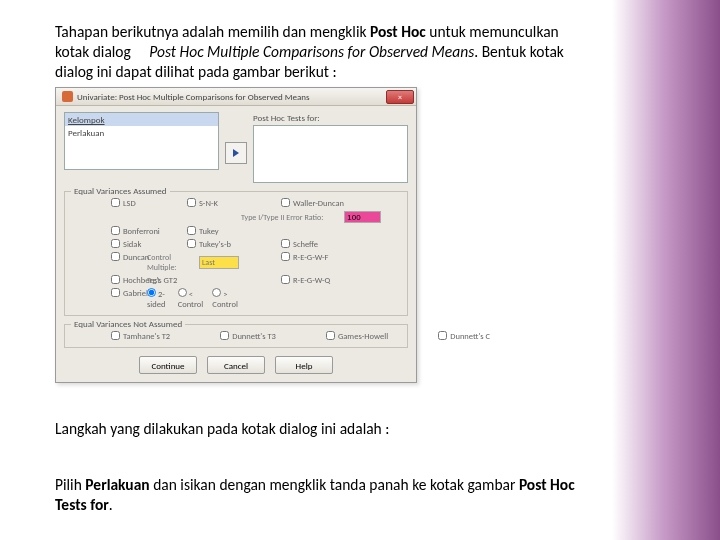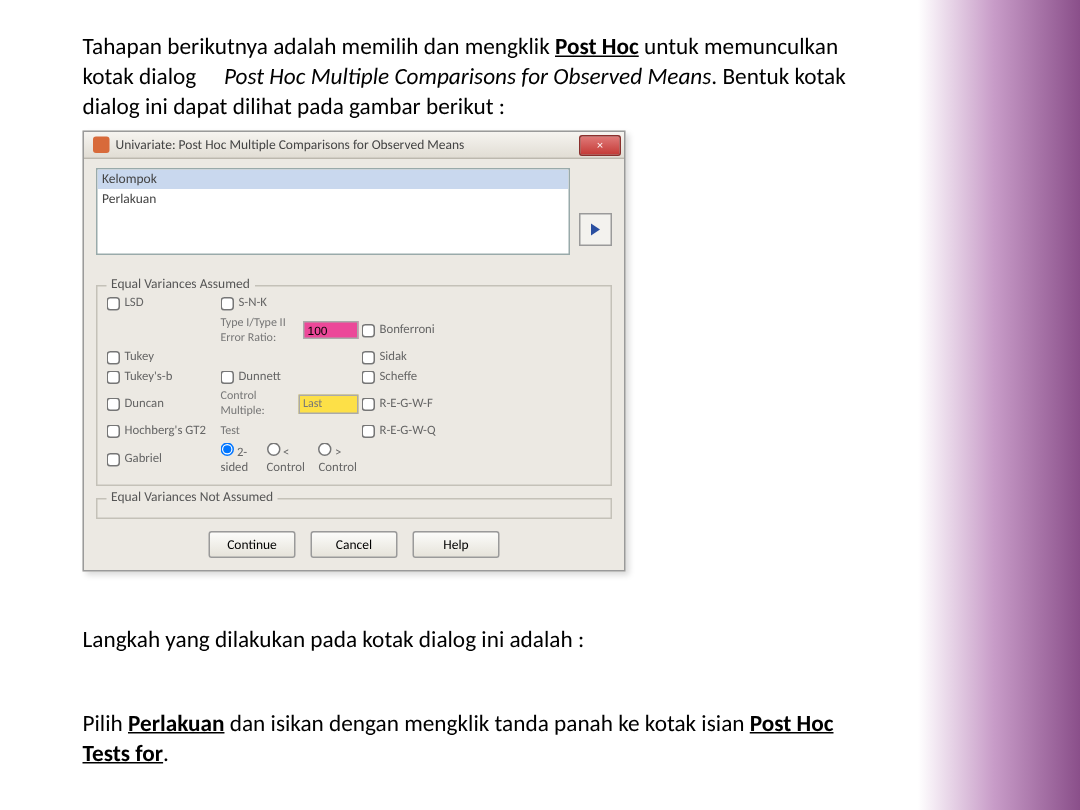--- a/index.html
+++ b/index.html
@@ -5,21 +5,21 @@
   * { box-sizing: border-box; margin: 0; padding: 0; }
   body {
     width: 720px; height: 540px;
     font-family: Calibri, Arial, sans-serif;
     background: linear-gradient(to right, #fff 0%, #fff 85%, #c89cc8 92%, #8a4f8a 100%);
     position: relative;
     color: #000;
   }
   .slide { padding: 22px 60px 10px 55px; width: 640px; }
   .para { font-size: 15.5px; line-height: 1.28; margin-bottom: 6px; }
-  .bold { font-weight: 700; text-decoration: underline; }
+  .bold { font-weight: 700; }
   .italic { font-style: italic; margin-left: 15px; }
 
   .dialog-wrap { margin: 4px 0 8px 0; }
   .dialog {
     width: 362px; border: 1px solid #9a9a9a;
     background: #ece9e3; font-size: 9px;
     box-shadow: 2px 2px 4px rgba(0,0,0,.15);
   }
   .titlebar {
     height: 18px;
@@ -39,40 +39,40 @@
     color: #fff; font-size: 8px; text-align: center; line-height: 12px;
   }
   .dbody { padding: 6px 8px 8px 8px; }
   .toprow { display: flex; gap: 6px; align-items: flex-start; }
   .listcol { flex: 1; }
   .listlabel { font-size: 9px; color: #555; margin-bottom: 2px; }
   .listbox {
     width: 100%; height: 58px; background: #fff; border: 1px solid #9aa; overflow: hidden;
   }
   .listbox .item { padding: 1px 3px; font-size: 9px; color: #444; }
-  .listbox .sel { background: #c9d8ee; }
+  .listbox .sel { background: #c9d8ee; text-decoration: underline; }
   .arrowcol { display: flex; flex-direction: column; justify-content: center; height: 58px; margin-top: 12px; }
   .arrowbtn {
     width: 22px; height: 22px; background: #f3f2ee; border: 1px solid #9a9a9a;
     display: flex; align-items: center; justify-content: center;
   }
   .arrowbtn svg { width: 10px; height: 10px; fill: #2a4fa0; }
 
   .group {
     border: 1px solid #c4c1b8; margin-top: 8px; padding: 6px 6px 6px 6px;
     position: relative;
   }
   .group .glabel {
     position: absolute; top: -7px; left: 6px; background: #ece9e3;
     padding: 0 3px; font-size: 9px; color: #555;
   }
   .optgrid { display: grid; grid-template-columns: 74px 92px 1fr; row-gap: 3px; column-gap: 2px; font-size: 8.5px; color: #666; }
-  .chk { display: flex; align-items: center; gap: 3px; white-space: nowrap; }
+  .chk { display: flex; align-items: flex-start; gap: 3px; white-space: nowrap; margin-left: 40px; }
   .chk input { width: 9px; height: 9px; }
-  .sub { font-size: 8px; color: #777; display: flex; align-items: center; gap: 3px; }
+  .sub { font-size: 8px; color: #777; display: flex; align-items: center; gap: 21px; }
   .sub input[type="text"] { width: 37px; height: 12px; font-size: 8px; border: 1px solid #aaa; padding: 0 2px; background: #ec4899; }
   .sub select, .sub .fakesel {
     height: 13px; font-size: 8px; border: 1px solid #aaa; background: #fde047; padding: 0 2px;
     display: inline-flex; align-items: center; min-width: 40px;
   }
   .radiorow { display: flex; gap: 8px; align-items: flex-end; font-size: 8.5px; color: #666; }
   .radiorow input { width: 9px; height: 9px; }
 
   .neqrow { display: flex; gap: 10px; font-size: 8.5px; color: #666; }
 
@@ -110,32 +110,40 @@
               <div class="item">Perlakuan</div>
             </div>
           </div>
           <div class="arrowcol">
             <div class="arrowbtn">
               <svg viewBox="0 0 10 10">
                   <path d="M2 1 L8 5 L2 9 Z"></path>
                 </svg>
             </div>
           </div>
+          <div class="listcol">
+            <div class="listlabel">Post Hoc Tests for:</div>
+            <div class="listbox"></div>
+          </div>
         </div>
 
         <div class="group">
           <div class="glabel">Equal Variances Assumed</div>
           <div class="optgrid">
             <label class="chk">
                 <input type="checkbox" style="">
                 <span>LSD</span>
               </label>
             <label class="chk">
                 <input type="checkbox" style="">
                 <span>S-N-K</span>
+              </label>
+            <label class="chk">
+                <input type="checkbox" style="">
+                <span>Waller-Duncan</span>
               </label>
 
             <div></div>
               <div></div>
             <div class="sub">
               <span>Type I/Type II Error Ratio:</span>
               <input type="text" value="100" style="">
             </div>
 
             <label class="chk">
@@ -149,24 +157,20 @@
             <div></div>
 
             <label class="chk">
                 <input type="checkbox" style="">
                 <span>Sidak</span>
               </label>
             <label class="chk">
                 <input type="checkbox" style="">
                 <span>Tukey's-b</span>
               </label>
-            <label class="chk">
-                <input type="checkbox" style="">
-                <span>Dunnett</span>
-              </label>
 
             <label class="chk">
                 <input type="checkbox" style="">
                 <span>Scheffe</span>
               </label>
             <label class="chk">
                 <input type="checkbox" style="">
                 <span>Duncan</span>
               </label>
             <div class="sub">
@@ -197,30 +201,48 @@
             <div class="radiorow">
               <label><input type="radio" checked="" style=""> <span>2-sided</span></label>
               <label><input type="radio" style=""> <span>&lt; Control</span></label>
               <label><input type="radio" style=""> <span>&gt; Control</span></label>
             </div>
           </div>
         </div>
 
         <div class="group">
           <div class="glabel">Equal Variances Not Assumed</div>
+          <div class="neqrow">
+            <label class="chk">
+                <input type="checkbox" style="">
+                <span>Tamhane's T2</span>
+              </label>
+            <label class="chk">
+                <input type="checkbox" style="">
+                <span>Dunnett's T3</span>
+              </label>
+            <label class="chk">
+                <input type="checkbox" style="">
+                <span>Games-Howell</span>
+              </label>
+            <label class="chk">
+                <input type="checkbox" style="">
+                <span>Dunnett's C</span>
+              </label>
+          </div>
         </div>
 
         <div class="btnrow">
           <div class="dbtn">Continue</div>
           <div class="dbtn">Cancel</div>
           <div class="dbtn">Help</div>
         </div>
       </div>
     </div>
   </div>
 
   <div class="bottomtext">
     <p class="para">Langkah yang dilakukan pada kotak dialog ini adalah :</p>
     <p class="para">
-      <span>Pilih </span><span class="bold">Perlakuan</span><span> dan isikan dengan mengklik tanda panah ke kotak isian </span><span class="bold">Post Hoc Tests for</span><span>.</span>
+      <span>Pilih </span><span class="bold">Perlakuan</span><span> dan isikan dengan mengklik tanda panah ke kotak gambar </span><span class="bold">Post Hoc Tests for</span><span>.</span>
     </p>
   </div>
 </div>
 
 </body></html>

